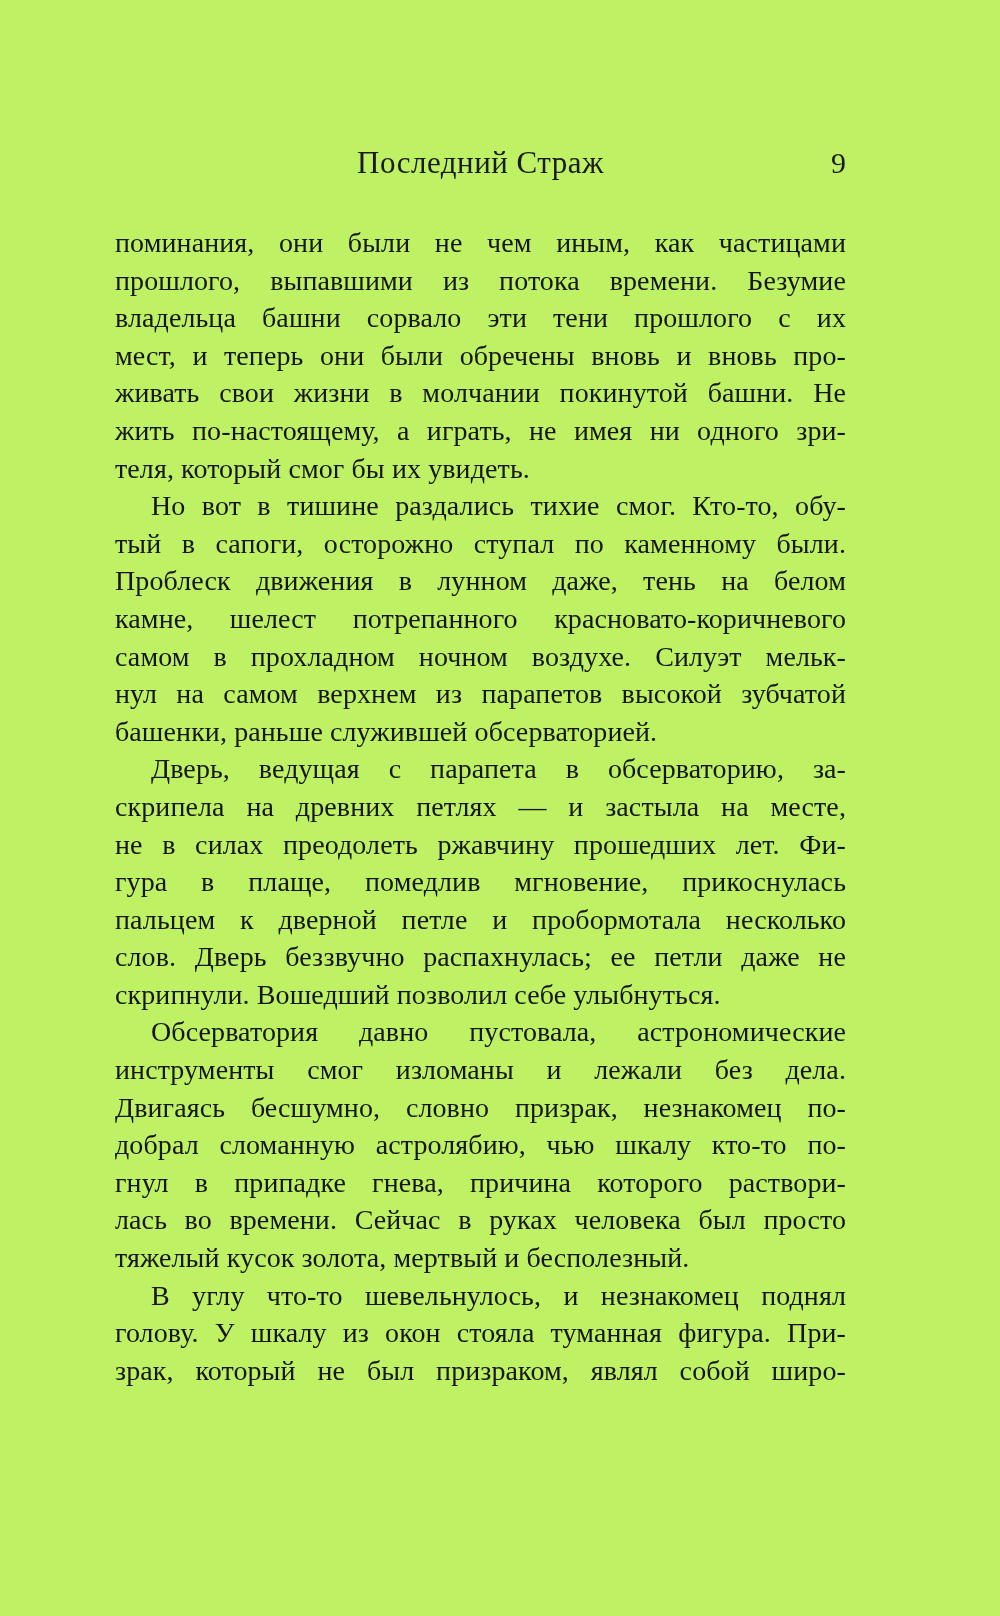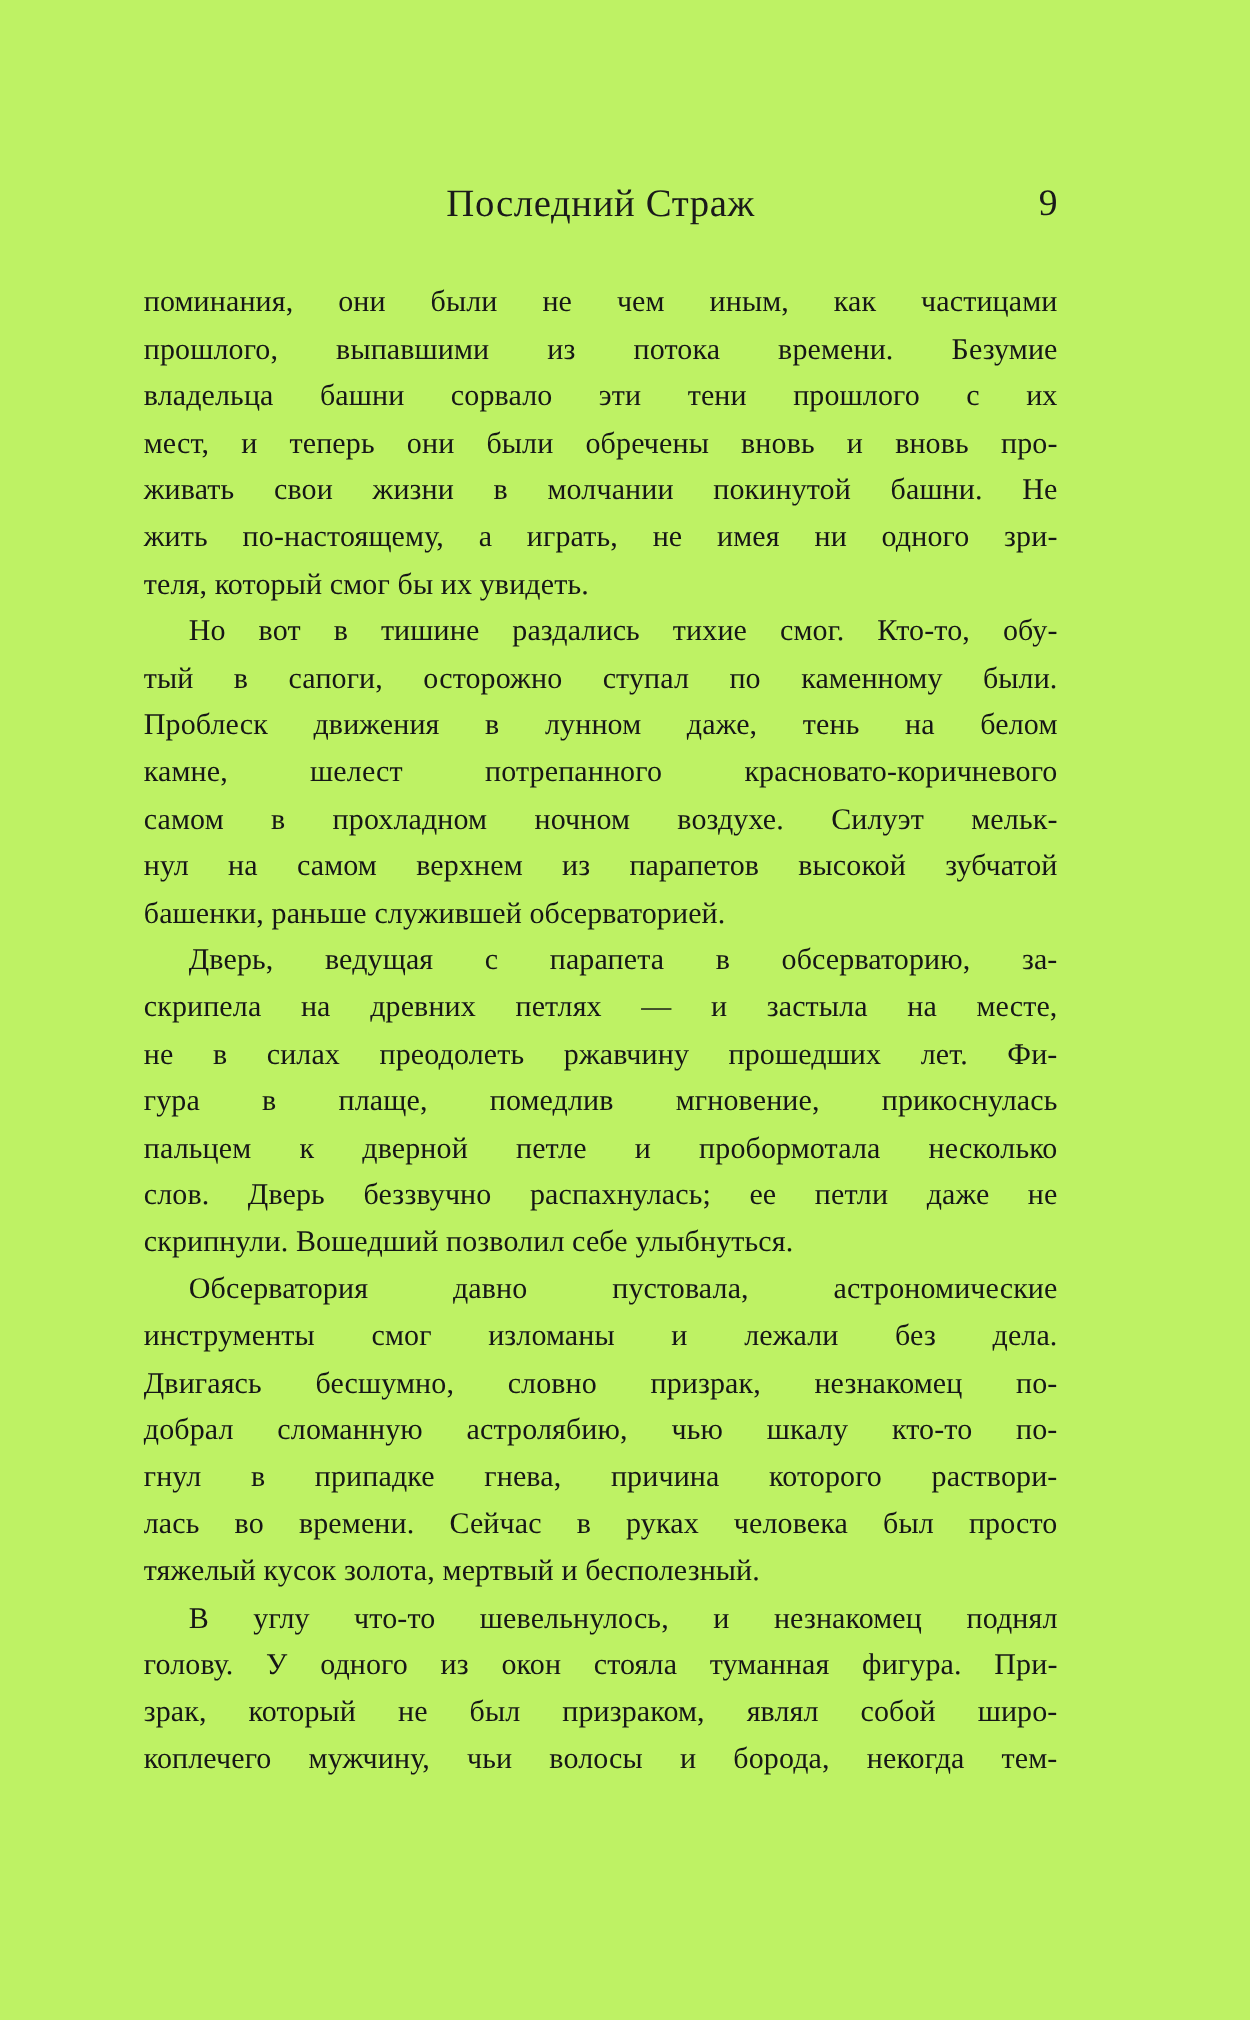--- a/index.html
+++ b/index.html
@@ -41,21 +41,21 @@
   .body-text {
     position: absolute;
     left: 115px;
     top: 224px;
     width: 731px;
   }
   .line {
     width: 731px;
     height: 37.6px;
     line-height: 37.6px;
-    font-size: 24px;
+    font-size: 28px;
     text-align: justify;
     text-align-last: justify;
     white-space: nowrap;
     letter-spacing: 0.1px;
   }
   .line.indent { padding-left: 36px; width: 695px; }
   .line.para-end { text-align-last: left; }
 </style>
 </head>
 <body>
@@ -88,17 +88,16 @@
       <div class="line">слов. Дверь беззвучно распахнулась; ее петли даже не</div>
       <div class="line para-end">скрипнули. Вошедший позволил себе улыбнуться.</div>
       <div class="line indent">Обсерватория давно пустовала, астрономические</div>
       <div class="line">инструменты смог изломаны и лежали без дела.</div>
       <div class="line">Двигаясь бесшумно, словно призрак, незнакомец по-</div>
       <div class="line">добрал сломанную астролябию, чью шкалу кто-то по-</div>
       <div class="line">гнул в припадке гнева, причина которого раствори-</div>
       <div class="line">лась во времени. Сейчас в руках человека был просто</div>
       <div class="line para-end">тяжелый кусок золота, мертвый и бесполезный.</div>
       <div class="line indent">В углу что-то шевельнулось, и незнакомец поднял</div>
-      <div class="line">голову. У одного из окон стояла туманная фигура. При-</div>
+      <div class="line">голову. У шкалу из окон стояла туманная фигура. При-</div>
       <div class="line">зрак, который не был призраком, являл собой широ-</div>
-      <div class="line">коплечего мужчину, чьи волосы и борода, некогда тем-</div>
     </div>
 </div>
 
 </body></html>

